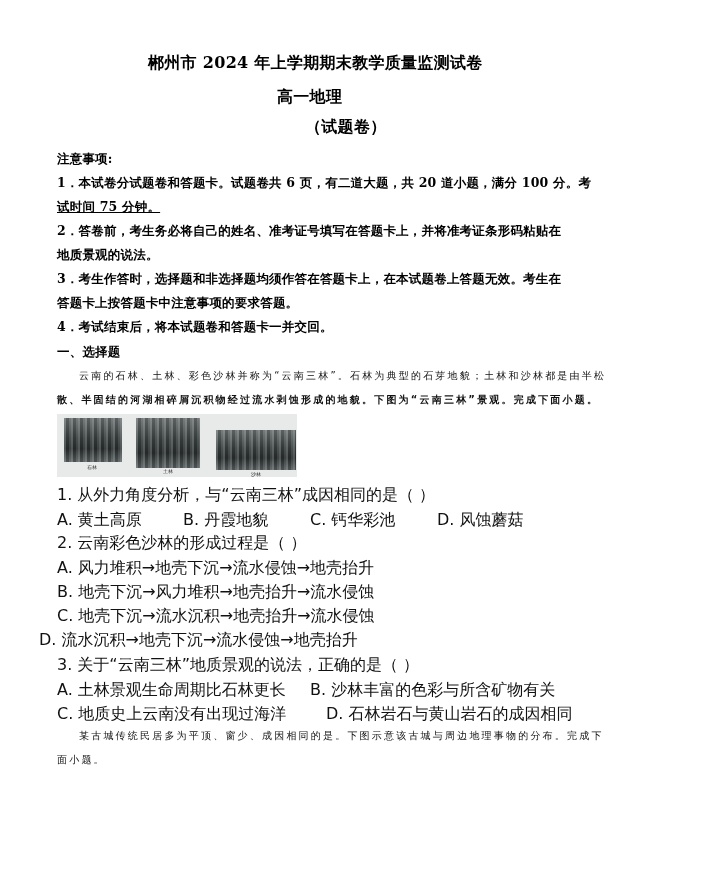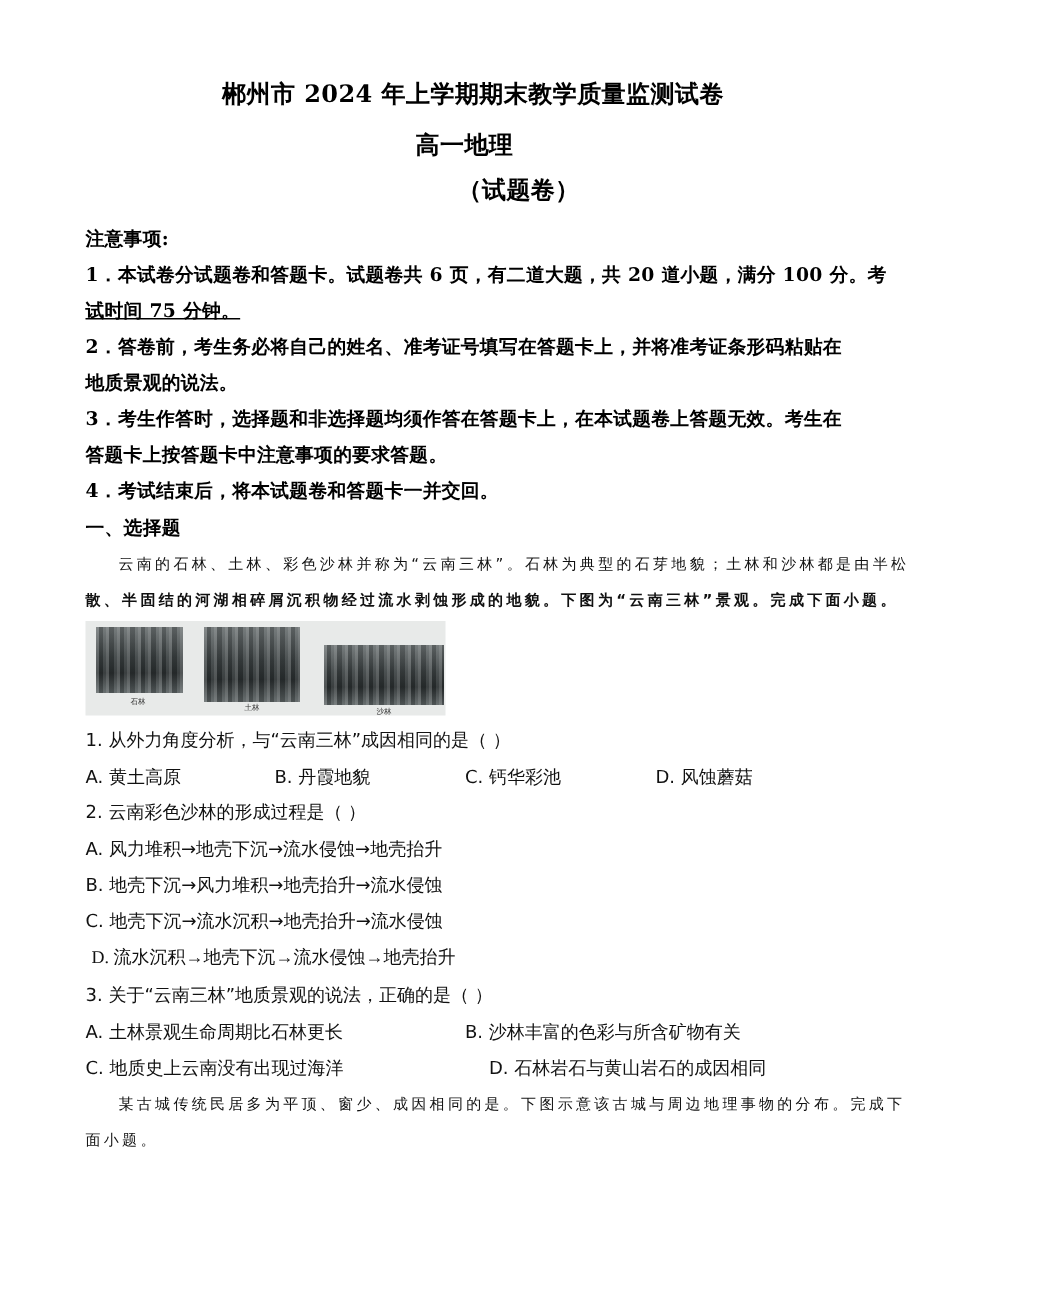--- a/index.html
+++ b/index.html
@@ -2,21 +2,21 @@
 <html><head>
   <meta charset="utf-8">
   <style>
     * { margin: 0; padding: 0; box-sizing: border-box; }
     html, body { width: 701px; height: 877px; background: #ffffff; overflow: hidden; }
     body { position: relative; font-family: "DejaVu Serif", "Liberation Serif", serif; color: #000; }
     .abs { position: absolute; white-space: nowrap; }
     .title { font-weight: bold; font-size: 16px; letter-spacing: 0.3px; }
     .bold13 { font-weight: bold; font-size: 12.5px; letter-spacing: 0.2px; }
     .para { font-family: "DejaVu Sans", "Liberation Sans", sans-serif; font-size: 10px; color: #111; letter-spacing: 2.2px; }
-    .q { font-family: "DejaVu Sans", "Liberation Sans", sans-serif; font-size: 12px; color: #111; }
+    .q { font-family: "DejaVu Sans", "Liberation Sans", sans-serif; font-size: 16px; color: #111; }
     .photo-strip { position: absolute; left: 57px; top: 414px; width: 240px; height: 63px; background: #e8eae9; overflow: hidden; }
     .photo { position: absolute; background: linear-gradient(180deg, #6b7172 0%, #3b4142 45%, #2a2f30 70%, #5b6263 100%); }
     .photo::after { content: ""; position: absolute; inset: 0;
       background: repeating-linear-gradient(90deg, rgba(255,255,255,0.18) 0 2px, rgba(0,0,0,0.15) 2px 5px, rgba(255,255,255,0.08) 5px 7px); }
     .photo-label { position: absolute; font-family: "DejaVu Sans", sans-serif; font-size: 5px; color: #333; }
   </style>
 </head>
 <body>
 
 <div class="abs title" style="left:148px; top:53px;">郴州市 2024 年上学期期末教学质量监测试卷</div>
@@ -48,21 +48,21 @@
 <div class="abs q" style="left:57px; top:485px;">1. 从外力角度分析，与“云南三林”成因相同的是（    ）</div>
 <div class="abs q" style="left:57px; top:510px;">A. 黄土高原</div>
 <div class="abs q" style="left:183px; top:510px;">B. 丹霞地貌</div>
 <div class="abs q" style="left:310px; top:510px;">C. 钙华彩池</div>
 <div class="abs q" style="left:437px; top:510px;">D. 风蚀蘑菇</div>
 
 <div class="abs q" style="left:57px; top:533px;">2. 云南彩色沙林的形成过程是（    ）</div>
 <div class="abs q" style="left:57px; top:558px;">A. 风力堆积→地壳下沉→流水侵蚀→地壳抬升</div>
 <div class="abs q" style="left:57px; top:582px;">B. 地壳下沉→风力堆积→地壳抬升→流水侵蚀</div>
 <div class="abs q" style="left:57px; top:606px;">C. 地壳下沉→流水沉积→地壳抬升→流水侵蚀</div>
-<div class="abs q" style="left:61px; top:630px;font-family:Liberation Serif, serif;">D. 流水沉积→地壳下沉→流水侵蚀→地壳抬升</div>
+<div class="abs q" style="left:39px; top:630px;">D. 流水沉积→地壳下沉→流水侵蚀→地壳抬升</div>
 
 <div class="abs q" style="left:57px; top:655px;">3. 关于“云南三林”地质景观的说法，正确的是（    ）</div>
 <div class="abs q" style="left:57px; top:680px;">A. 土林景观生命周期比石林更长</div>
 <div class="abs q" style="left:310px; top:680px;">B. 沙林丰富的色彩与所含矿物有关</div>
 <div class="abs q" style="left:57px; top:704px;">C. 地质史上云南没有出现过海洋</div>
 <div class="abs q" style="left:310px; top:704px;margin-left:16px;">D. 石林岩石与黄山岩石的成因相同</div>
 
 <div class="abs para" style="left:79px; top:729px;">某古城传统民居多为平顶、窗少、成因相同的是。下图示意该古城与周边地理事物的分布。完成下</div>
 <div class="abs para" style="left:57px; top:753px;">面小题。</div>
 

